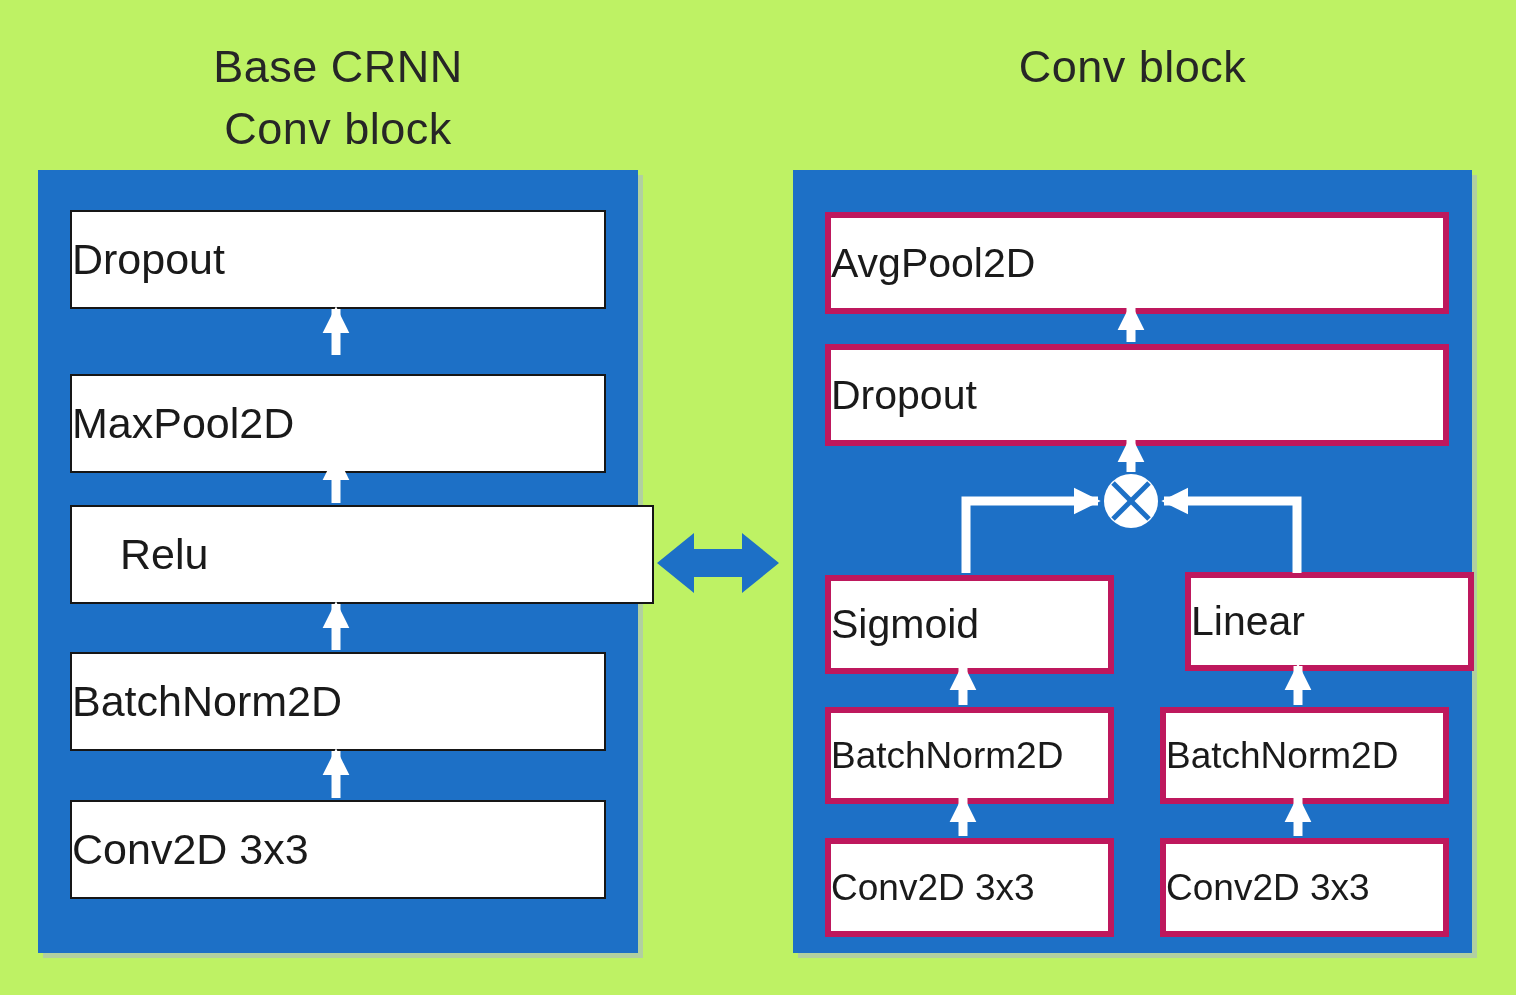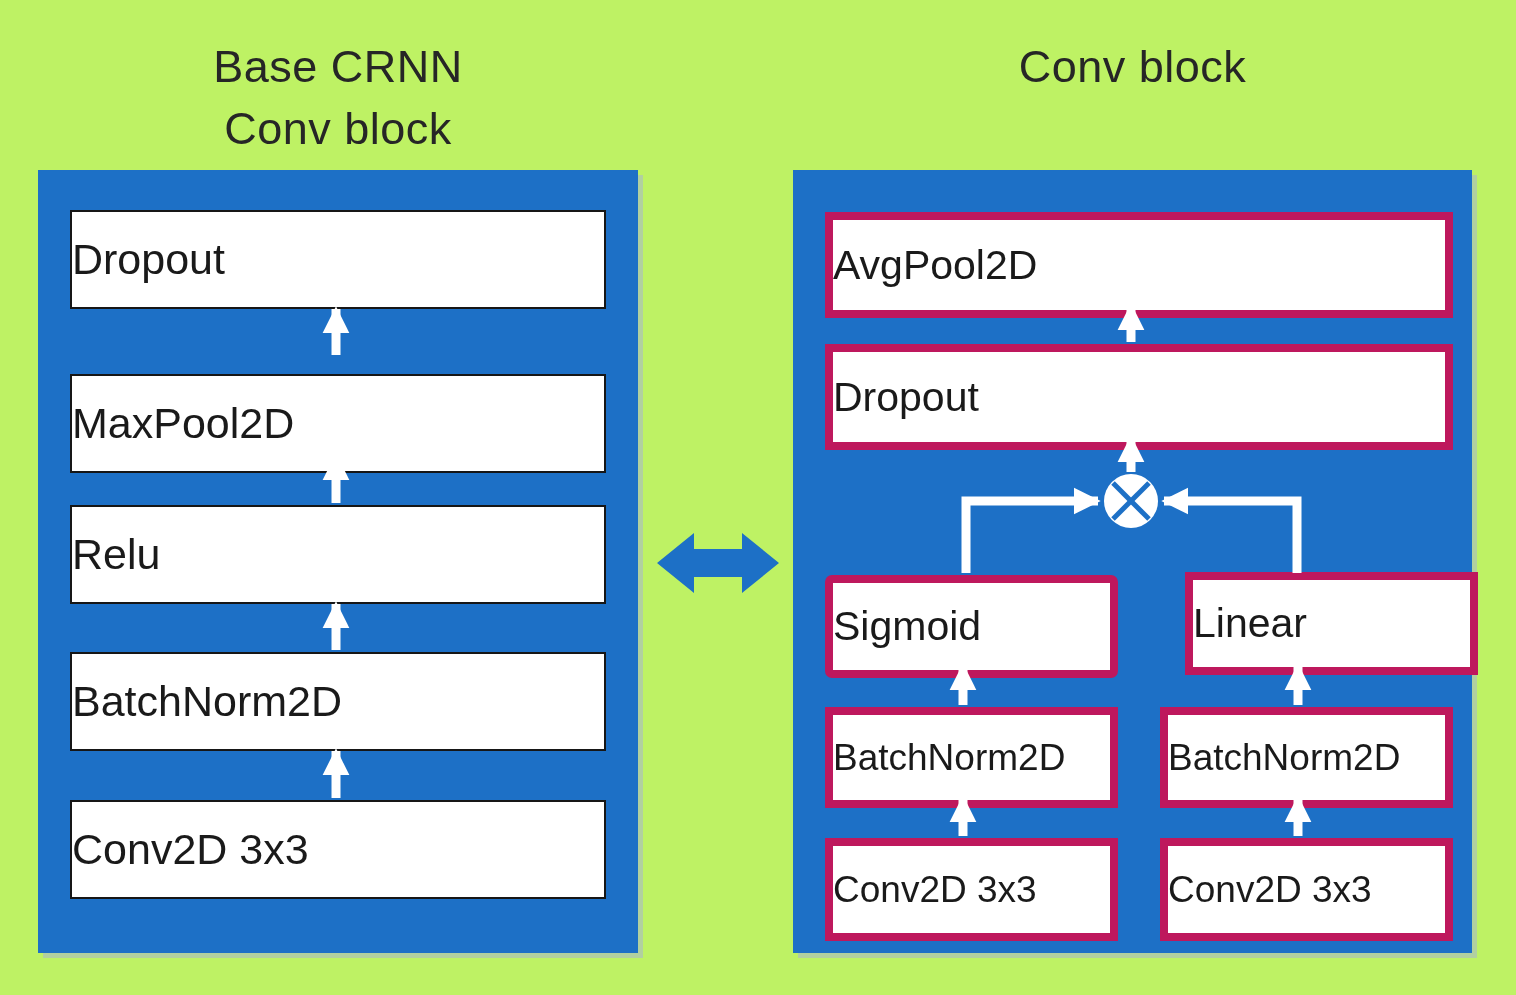--- a/index.html
+++ b/index.html
@@ -13,21 +13,21 @@
   }
   .panel{
     position:absolute;top:170px;height:783px;background:#1d70c6;
     box-shadow:5px 5px 0 rgba(165,181,209,0.55);
   }
   .box{
     position:absolute;background:#ffffff;display:flex;align-items:center;justify-content:flex-start;
     color:#1a1a1a;white-space:nowrap;
   }
   .lbox{border:2px solid #161616;font-size:43px;}
-  .rbox{border:8px solid #be185d;font-size:41px;}
+  .rbox{border:6px solid #be185d;font-size:41px;}
   .rbox.small{font-size:37px;}
   svg.overlay{position:absolute;left:0;top:0;pointer-events:none;}
 </style>
 </head>
 <body>
 
 <div class="canvas">
 
   <div class="title" style="left:38px;width:600px;">
     <div>Base CRNN</div>
@@ -39,38 +39,38 @@
 
   <div class="panel" style="left:38px;width:600px;"></div>
   <div class="panel" style="left:793px;width:679px;"></div>
 
   <div class="box lbox" style="left:70px;top:210px;width:532px;height:95px;">
     <span>Dropout</span>
   </div>
   <div class="box lbox" style="left:70px;top:374px;width:532px;height:95px;">
     <span>MaxPool2D</span>
   </div>
-  <div class="box lbox" style="left:70px;top:505px;width:532px;height:95px;">
+  <div class="box lbox" style="left:70px;top:505px;width:532px;height:95px;padding-left:48px;">
     <span>Relu</span>
   </div>
   <div class="box lbox" style="left:70px;top:652px;width:532px;height:95px;">
     <span>BatchNorm2D</span>
   </div>
   <div class="box lbox" style="left:70px;top:800px;width:532px;height:95px;">
     <span>Conv2D 3x3</span>
   </div>
 
   <div class="box rbox" style="left:825px;top:212px;width:612px;height:90px;">
     <span>AvgPool2D</span>
   </div>
   <div class="box rbox" style="left:825px;top:344px;width:612px;height:90px;">
     <span>Dropout</span>
   </div>
 
-  <div class="box rbox" style="left:825px;top:575px;width:277px;height:87px;border-radius:7px;">
+  <div class="box rbox" style="left:825px;top:575px;width:277px;height:87px;">
     <span>Sigmoid</span>
   </div>
   <div class="box rbox" style="left:1160px;top:572px;width:277px;height:87px;margin-left:25px;">
     <span>Linear</span>
   </div>
 
   <div class="box rbox small" style="left:825px;top:707px;width:277px;height:85px;">
     <span>BatchNorm2D</span>
   </div>
   <div class="box rbox small" style="left:1160px;top:707px;width:277px;height:85px;">

